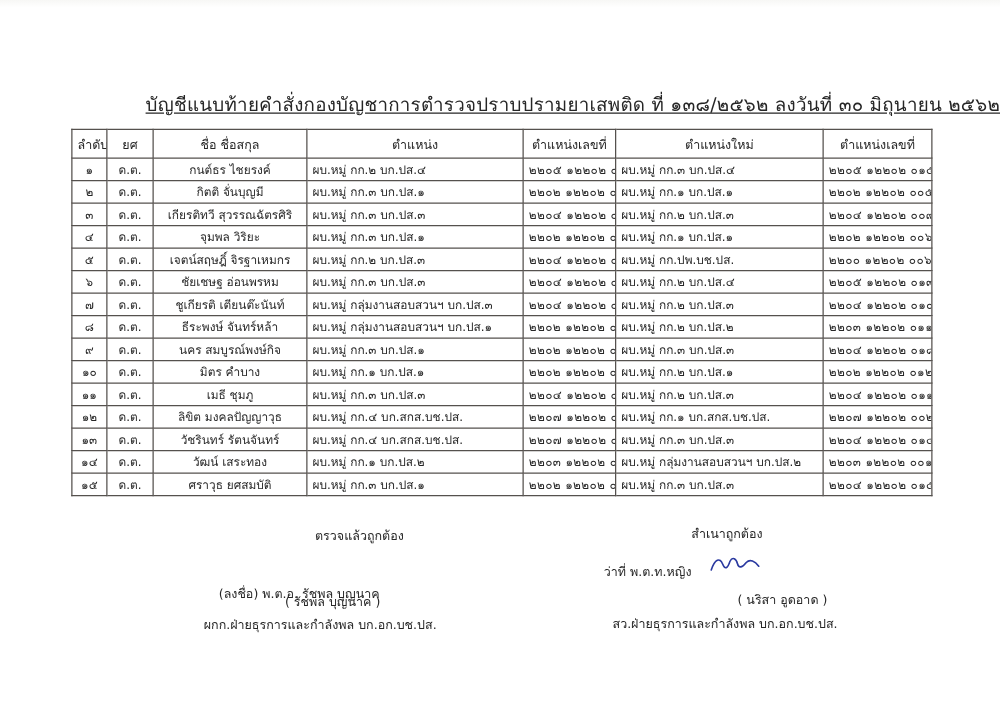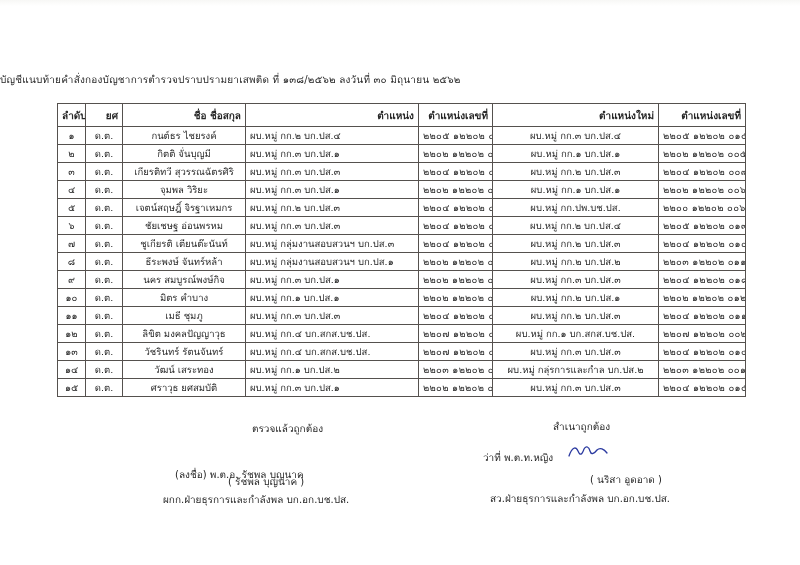--- a/index.html
+++ b/index.html
@@ -11,59 +11,59 @@
     position:relative;
     overflow:hidden;
   }
   .page{
     position:absolute;inset:0;
     background:linear-gradient(180deg,#f7f7f5 0px,#ffffff 6px,#ffffff 100%);
   }
   .doc-title{
     position:absolute;
     top:72px;left:0;right:0;
-    text-align:left;
-    font-size:10px;
+    text-align:right;
+    font-size:15px;
     color:#262626;
     letter-spacing:.2px;
     white-space:nowrap;
+    text-decoration:underline;
   }
   table.roster{
     position:absolute;
     left:57px;top:103px;
     width:688px;
     border-collapse:collapse;
     table-layout:fixed;
     font-size:9.5px;
     color:#262626;
   }
   table.roster th, table.roster td{
     border:1px solid #55514e;
     padding:0 4px;
     overflow:hidden;
     white-space:nowrap;
     font-weight:400;
   }
   table.roster th{
     height:22px;
-    text-align:right;
+    text-align:center;
     vertical-align:middle;
     font-size:10px;
-    font-weight:bold;
   }
   table.roster td{
     height:17px;
     vertical-align:middle;
   }
   td.c0{text-align:center;}
   td.c1{text-align:center;padding-left:6px;}
   td.c2{text-align:center;}
   td.c3{text-align:left;}
   td.c4{text-align:center;letter-spacing:.3px;}
-  td.c5{text-align:center;}
+  td.c5{text-align:left;}
   td.c6{text-align:center;letter-spacing:.3px;}
   .sig-block{
     position:absolute;
     font-size:10px;
     color:#262626;
   }
   .sig-line{position:absolute;white-space:nowrap;}
   .handwriting{
     position:absolute;
   }
@@ -213,21 +213,21 @@
           <td class="c4">๒๒๐๗ ๑๒๒๐๒ ๐๐๙๗</td>
           <td class="c5">ผบ.หมู่ กก.๓ บก.ปส.๓</td>
           <td class="c6">๒๒๐๔ ๑๒๒๐๒ ๐๑๔๕</td>
         </tr>
         <tr>
           <td class="c0">๑๔</td>
           <td class="c1">ด.ต.</td>
           <td class="c2">วัฒน์ เสระทอง</td>
           <td class="c3">ผบ.หมู่ กก.๑ บก.ปส.๒</td>
           <td class="c4">๒๒๐๓ ๑๒๒๐๒ ๐๐๕๖</td>
-          <td class="c5">ผบ.หมู่ กลุ่รการและกำล บก.ปส.๒</td>
+          <td class="c5">ผบ.หมู่ กลุ่มงานสอบสวนฯ บก.ปส.๒</td>
           <td class="c6">๒๒๐๓ ๑๒๒๐๒ ๐๐๑๕</td>
         </tr>
         <tr>
           <td class="c0">๑๕</td>
           <td class="c1">ด.ต.</td>
           <td class="c2">ศราวุธ ยศสมบัติ</td>
           <td class="c3">ผบ.หมู่ กก.๓ บก.ปส.๑</td>
           <td class="c4">๒๒๐๒ ๑๒๒๐๒ ๐๑๕๙</td>
           <td class="c5">ผบ.หมู่ กก.๓ บก.ปส.๓</td>
           <td class="c6">๒๒๐๔ ๑๒๒๐๒ ๐๑๕๖</td>

